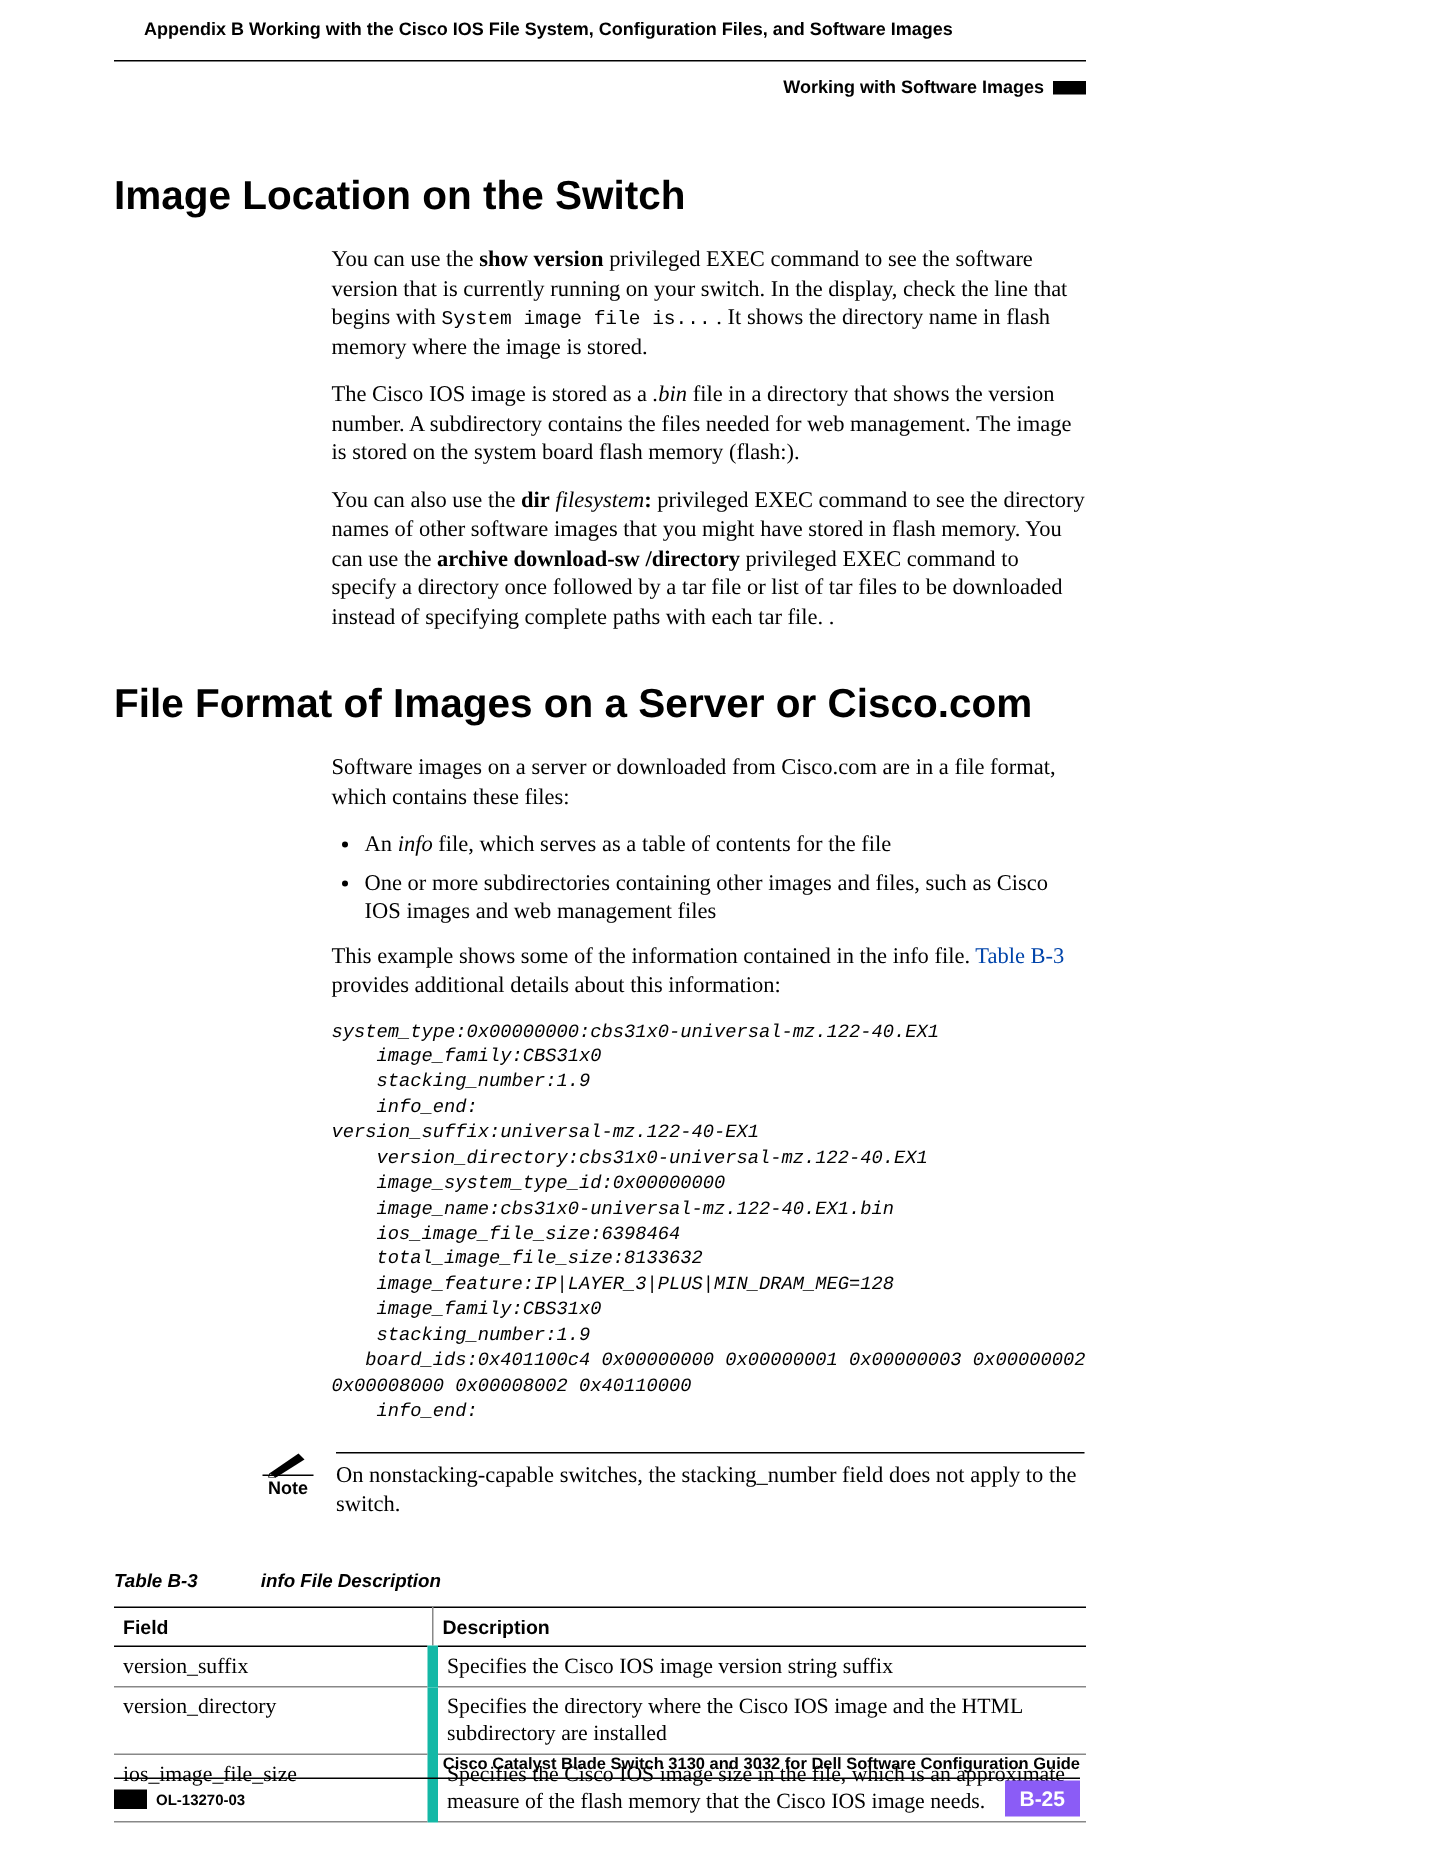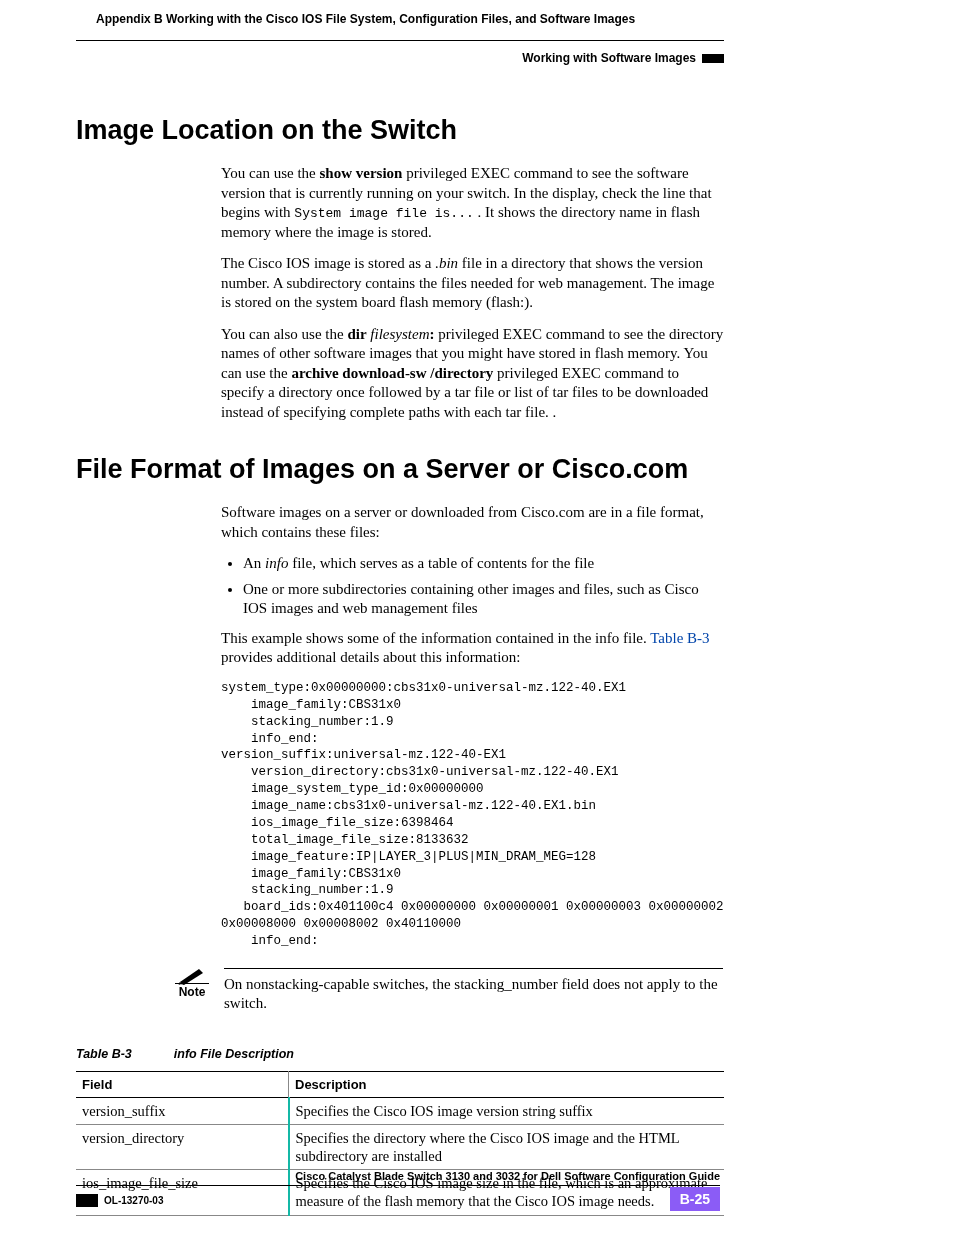--- a/index.html
+++ b/index.html
@@ -68,20 +68,21 @@
   .italic { font-style: italic; }
   .bold { font-weight: bold; }
   .mono { font-family: "Courier New", Courier, monospace; font-size: 13px; }
   .link { color: #0044aa; }
   pre.code {
     font-family: "Courier New", Courier, monospace;
     font-size: 12.5px;
     white-space: pre-wrap;
     line-height: 1.35;
     margin: 8px 0 14px 0;
+    font-style: italic;
   }
   .note-block {
     margin-left: 90px;
     margin-top: 8px;
     margin-bottom: 30px;
   }
   .note-icon-cell {
     width: 50px;
     vertical-align: top;
     text-align: center;
@@ -133,21 +134,21 @@
     border-left: 1px solid #888;
     border-right: 1px solid #888;
     padding: 5px 6px;
   }
   table.data-table th:first-child,
   table.data-table td:first-child { border-left: none; }
   table.data-table th:last-child,
   table.data-table td:last-child { border-right: none; }
   table.data-table td {
     border-bottom: 1px solid #888;
-    border-left: 2px solid #14b8a6;
+    border-left: 7px solid #14b8a6;
     border-right: 1px solid #888;
     padding: 4px 6px;
     vertical-align: top;
     line-height: 1.25;
   }
   .col-field { width: 200px; }
   .footer {
     position: absolute;
     bottom: 24px;
     left: 76px;

